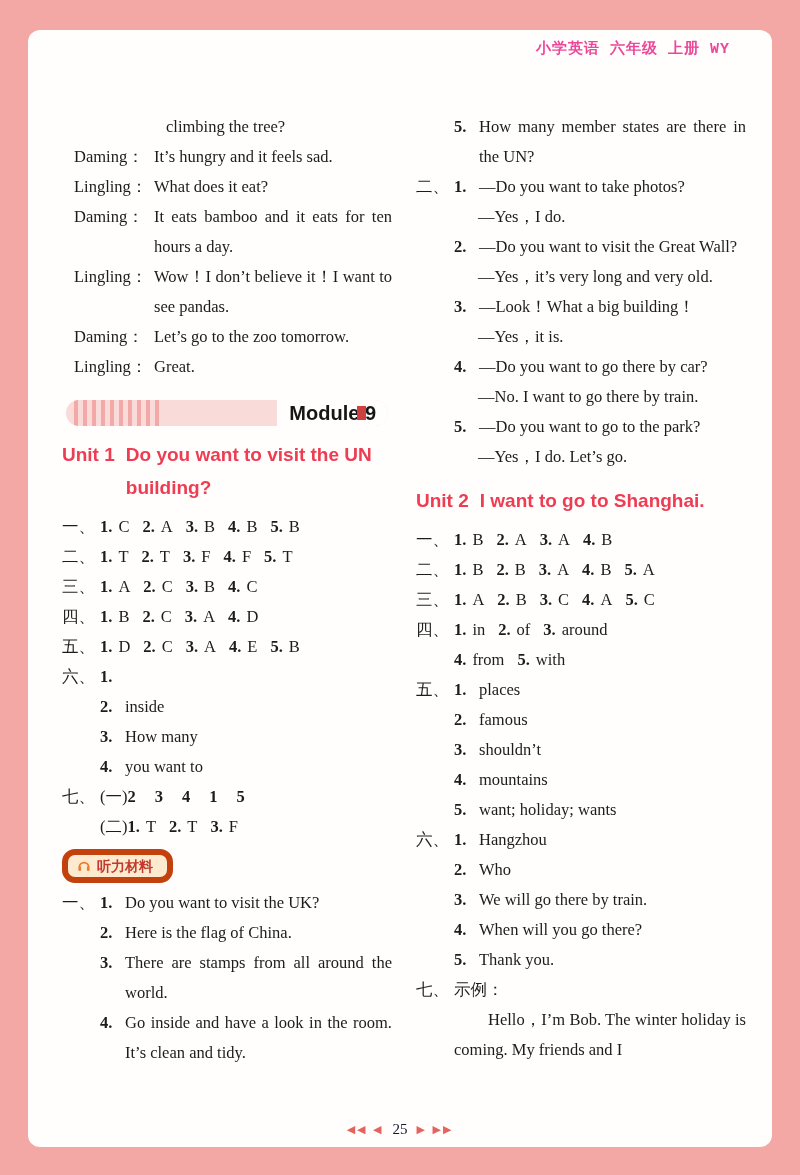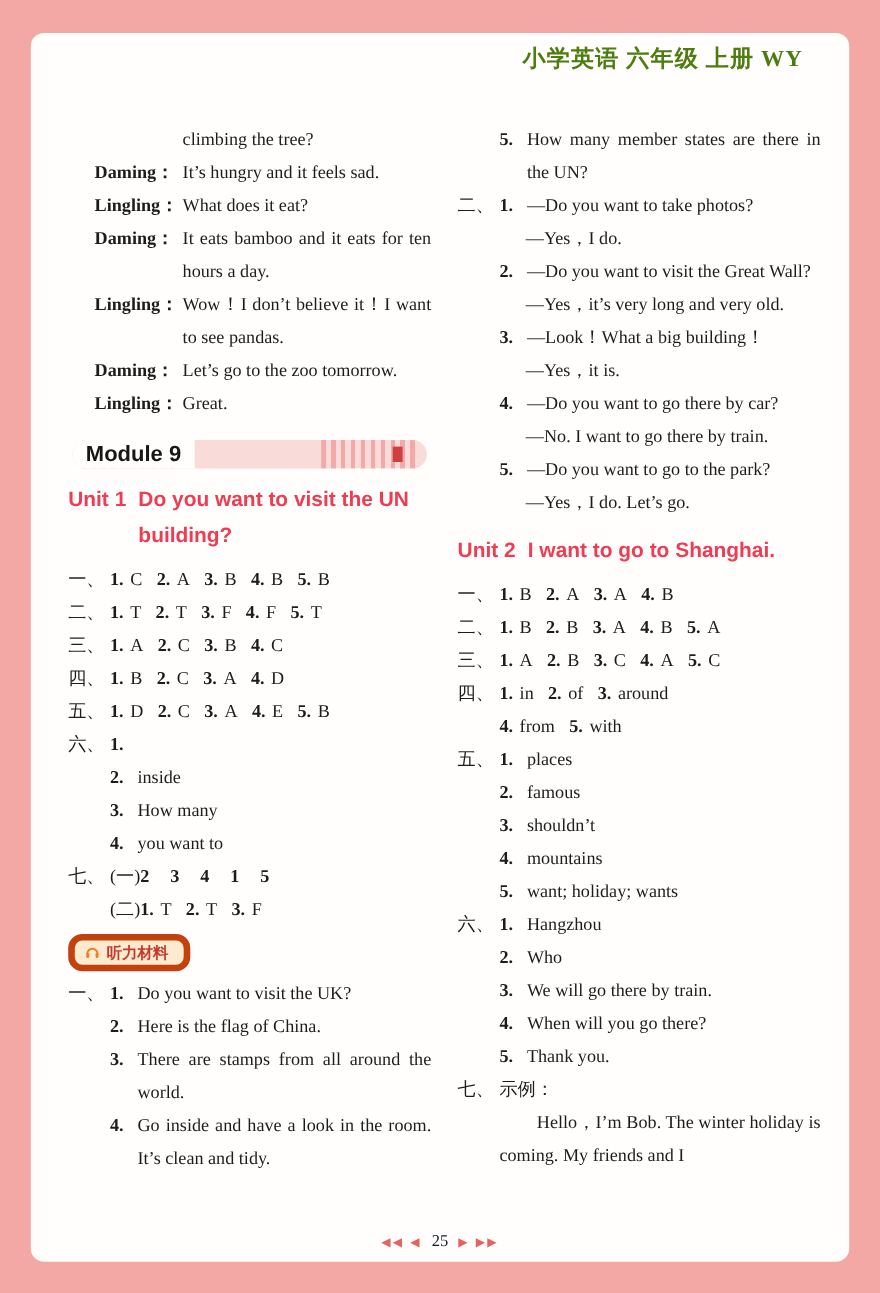--- a/index.html
+++ b/index.html
@@ -1,40 +1,40 @@
 <!DOCTYPE html>
 <html><head>
 <meta charset="utf-8">
 <style>
   *{box-sizing:border-box;margin:0;padding:0}
   html,body{width:800px;height:1175px}
   body{background:#f3a8a6;position:relative;overflow:hidden;font-family:"Liberation Serif","DejaVu Serif",serif}
   .sheet{position:absolute;left:28px;right:28px;top:30px;bottom:28px;background:#fffefd;border-radius:12px}
-  .page-header{position:absolute;top:9px;right:42px;font-family:Liberation Serif, serif;font-weight:bold;font-size:21px;color:#4d7c0f;letter-spacing:1px}
+  .page-header{position:absolute;top:9px;right:42px;font-family:Liberation Mono, monospace;font-weight:bold;font-size:15px;color:#ec4899;letter-spacing:1px}
   .columns{position:absolute;top:0;left:0;right:0;bottom:40px;display:flex;gap:24px;padding:82px 26px 0 34px;overflow:hidden}
   .col{flex:1;min-width:0;font-size:16.5px;line-height:30px;color:#1c1c1c}
   .cont{padding-left:104px}
   .dial{display:flex}
-  .spk{flex:0 0 80px;margin-left:24px;font-weight:bold;white-space:nowrap}
+  .spk{flex:0 0 80px;margin-left:12px;font-weight:normal;white-space:nowrap}
   .dtext{flex:1;text-align:justify}
   .row{display:flex;align-items:baseline}
   .lbl{flex:0 0 38px;white-space:nowrap}
   .prefix{white-space:nowrap}
   .part{margin-right:13px;white-space:nowrap}
   .pnum{font-weight:bold;margin-right:6px}
   .rowsub{display:flex}
   .fnum{flex:0 0 25px;font-weight:bold}
   .itext{flex:1;text-align:justify}
   .sub{display:flex;padding-left:38px}
   .suba{padding-left:62px}
   .para{padding-left:38px;text-indent:34px;text-align:justify}
   .unit-title{display:flex;gap:11px;margin:12px 0 8px;font-family:"Liberation Sans","DejaVu Sans",sans-serif;font-weight:bold;font-size:19px;line-height:33px;color:#ee3c52}
   .unit-label{white-space:nowrap}
   .unit-text{flex:1}
-  .module-banner{position:relative;height:26px;margin:18px 4px 12px;background:#f9dbda;border-radius:13px;display:flex;align-items:center;justify-content:flex-start;overflow:hidden}
+  .module-banner{position:relative;height:26px;margin:18px 4px 12px;background:#f9dbda;border-radius:13px;display:flex;align-items:center;justify-content:flex-end;overflow:hidden}
   .stripes{position:absolute;top:0;bottom:0;width:88px;background:repeating-linear-gradient(90deg,#f3a9a8 0 4px,rgba(0,0,0,0) 4px 9px)}
   .s-left{left:8px}
   .s-right{right:8px}
   .module-title{position:relative;z-index:1;background:#fffefd;padding:0 12px;font-family:"Liberation Sans","DejaVu Sans",sans-serif;font-weight:bold;font-size:20px;color:#161616}
   .module-mark{position:absolute;right:22px;top:6px;width:9px;height:14px;background:#cf4040;z-index:2}
   .badge-wrap{margin:7px 0 5px}
   .badge{display:inline-flex;align-items:center;gap:6px;background:#fdeacf;border:6px solid #c2410c;border-radius:13px;padding:1px 14px 1px 9px;font-family:"Liberation Sans","DejaVu Sans",sans-serif;font-weight:bold;font-size:14px;color:#c23a2d;line-height:20px}
   .badge-icon{display:inline-flex}
   .footer{position:absolute;bottom:9px;left:0;right:0;display:flex;justify-content:center;align-items:center;gap:9px}
   .arrows{font-family:"DejaVu Sans",sans-serif;font-size:11px;color:#e4635e;letter-spacing:2px}

